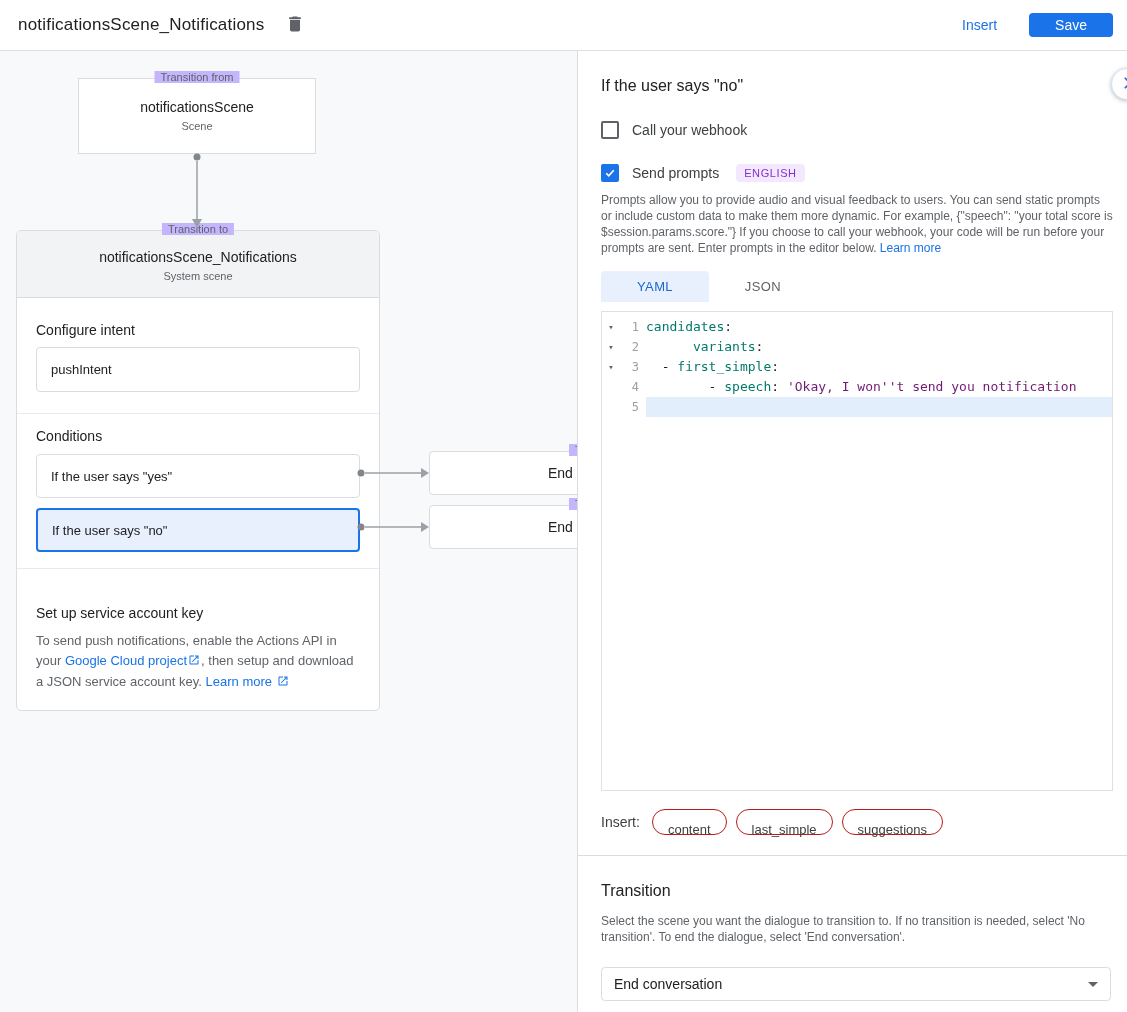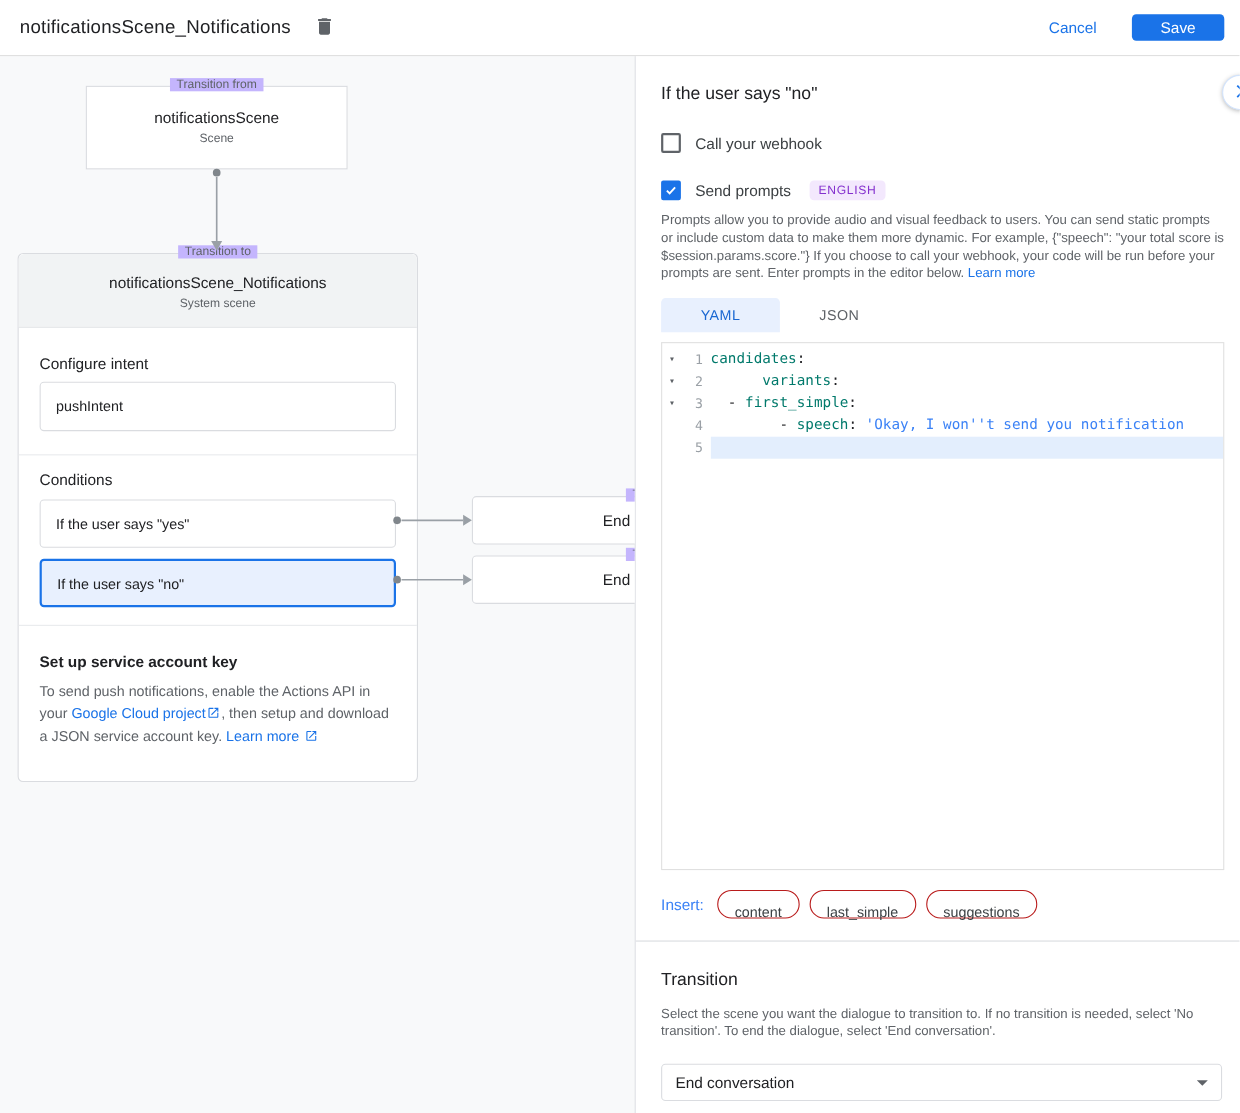--- a/index.html
+++ b/index.html
@@ -34,21 +34,21 @@
   .node-sub { font-size: 11px; color: #5f6368; margin-top: 5px; }
 
   .main-card { position: absolute; left: 16px; top: 179px; width: 364px; height: 481px;
                background: #fff; border: 1px solid #dadce0; border-radius: 5px; z-index: 1; }
   .card-header { height: 67px; background: #f1f3f4; border-bottom: 1px solid #dadce0;
                  border-radius: 5px 5px 0 0; text-align: center; padding-top: 18px; }
   .card-body { padding: 0 19px; }
   .section-heading { font-size: 14px; color: #202124; }
   .h-configure { margin-top: 24px; }
   .h-conditions { margin-top: 14px; }
-  .h-service { margin-top: 24px; font-weight: bold; }
+  .h-service { margin-top: 36px; }
   .input-box { margin-top: 9px; height: 45px; border: 1px solid #dadce0; border-radius: 4px;
                background: #fff; display: flex; align-items: center; padding: 0 14px;
                font-size: 13px; color: #202124; cursor: pointer; }
   .card-divider { height: 1px; background: #e8eaed; margin: 21px -19px 0 -19px; }
   .cond-box { margin-top: 10px; height: 44px; border: 1px solid #dadce0; border-radius: 4px;
               background: #fff; display: flex; align-items: center; padding: 0 14px;
               font-size: 13px; color: #202124; cursor: pointer; }
   .cond-box.selected { background: #e8f0fe; border: 2px solid #1a73e8; }
   .service-text { margin-top: 10px; font-size: 13px; line-height: 20px; color: #5f6368; }
   .link { color: #1a73e8; cursor: pointer; }
@@ -91,24 +91,24 @@
             font-family: "DejaVu Sans Mono", monospace; font-size: 13px; cursor: text; }
   .gutter { width: 44px; padding-top: 5px; flex: none; }
   .g-row { height: 20px; display: flex; align-items: center; }
   .fold { width: 18px; text-align: center; font-size: 9px; color: #5f6368; cursor: pointer; }
   .num { flex: 1; text-align: right; padding-right: 7px; color: #9aa0a6; font-size: 12px; }
   .code { flex: 1; position: relative; padding-top: 5px; overflow: hidden; }
   .active-line { position: absolute; left: 0; right: 0; top: 85px; height: 20px; background: #e3eefd; }
   .code-line { position: relative; z-index: 1; height: 20px; line-height: 20px; white-space: pre; }
   .tok-key { color: #00796b; }
   .tok-plain { color: #202124; }
-  .tok-str { color: #3b82f6; }
+  .tok-str { color: #701a75; }
 
   .insert-row { position: absolute; top: 758px; left: 23px; display: flex; align-items: center; gap: 9px; }
-  .insert-label { font-size: 14px; color: #3b82f6; margin-right: 3px; }
+  .insert-label { font-size: 14px; color: #404040; margin-right: 3px; }
   .chip { height: 25px; padding: 12px 15px; border: 1px solid #b91c1c; border-radius: 14px;
           background: #fff; font-size: 13px; color: #3c4043; }
 
   .section-divider { position: absolute; top: 804px; left: 0; width: 100%; height: 1px; background: #dadce0; }
   .transition-heading { position: absolute; top: 831px; left: 23px; font-size: 16px; color: #202124; }
   .dropdown { position: absolute; top: 916px; left: 23px; width: 510px; height: 34px;
               border: 1px solid #dadce0; border-radius: 4px; background: #fff; display: flex;
               align-items: center; justify-content: space-between; padding: 0 12px;
               font-size: 14px; color: #202124; cursor: pointer; }
   .dd-arrow { width: 0; height: 0; border-left: 5px solid transparent; border-right: 5px solid transparent;
@@ -120,21 +120,21 @@
 <div class="topbar">
   <div class="topbar-left">
     <div class="page-title">notificationsScene_Notifications</div>
     <button class="icon-btn">
       <span><svg width="20" height="20" viewBox="0 0 24 24" fill="currentColor">
             <path d="M6 19c0 1.1.9 2 2 2h8c1.1 0 2-.9 2-2V7H6v12zM19 4h-3.5l-1-1h-5l-1 1H5v2h14V4z"></path>
           </svg></span>
     </button>
   </div>
   <div class="topbar-right">
-    <button class="cancel-btn">Cancel</button>
+    <button class="cancel-btn">Insert</button>
     <button class="save-btn">Save</button>
   </div>
 </div>
 
 <div class="canvas">
   <svg class="connectors" width="578" height="961" viewBox="0 0 578 961">
     <circle cx="197" cy="106" r="3.5" fill="#80868b"></circle>
     <line x1="197" y1="110" x2="197" y2="169" stroke="#9aa0a6" stroke-width="1.5"></line>
     <path d="M192 168 L202 168 L197 177 Z" fill="#9aa0a6"></path>
     <circle cx="361" cy="422" r="3.5" fill="#80868b"></circle>

